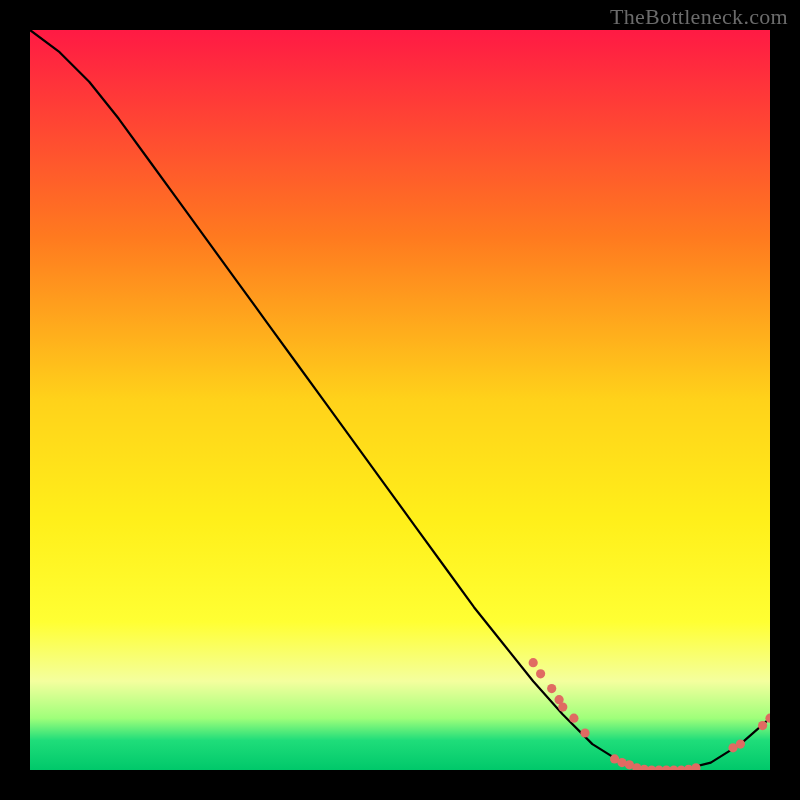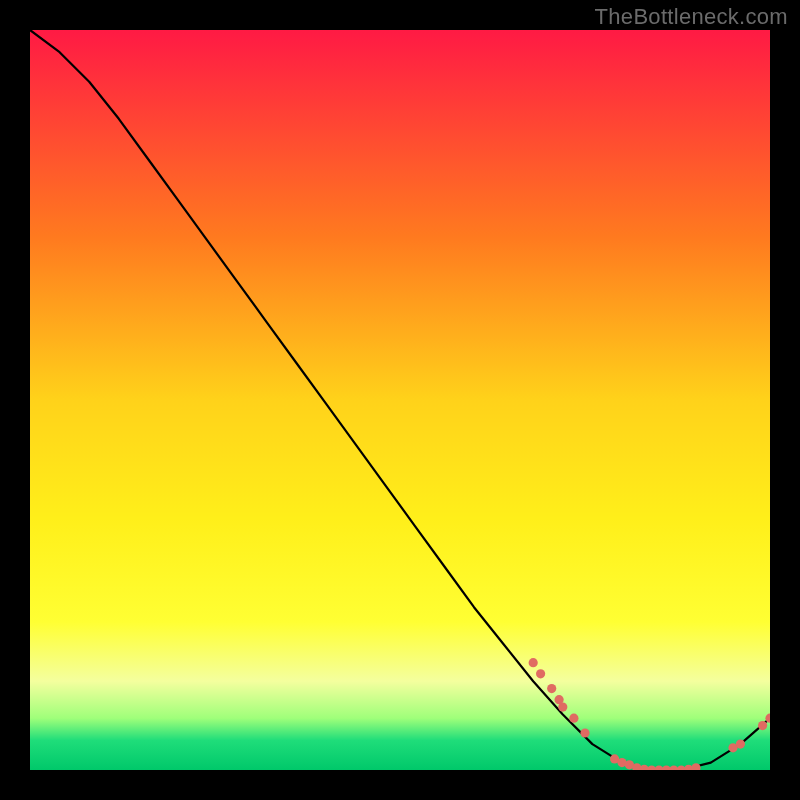--- a/index.html
+++ b/index.html
@@ -7,21 +7,21 @@
   .frame {
     position: relative;
     width: 800px;
     height: 800px;
     background: #000;
   }
   .watermark {
     position: absolute;
     top: 4px;
     right: 12px;
-    font-family: Liberation Sans, sans-serif;
+    font-family: Liberation Serif, serif;
     font-size: 22px;
     color: #6b6b6b;
     letter-spacing: 0.3px;
     user-select: none;
   }
   .plot {
     position: absolute;
     left: 30px;
     top: 30px;
     width: 740px;

